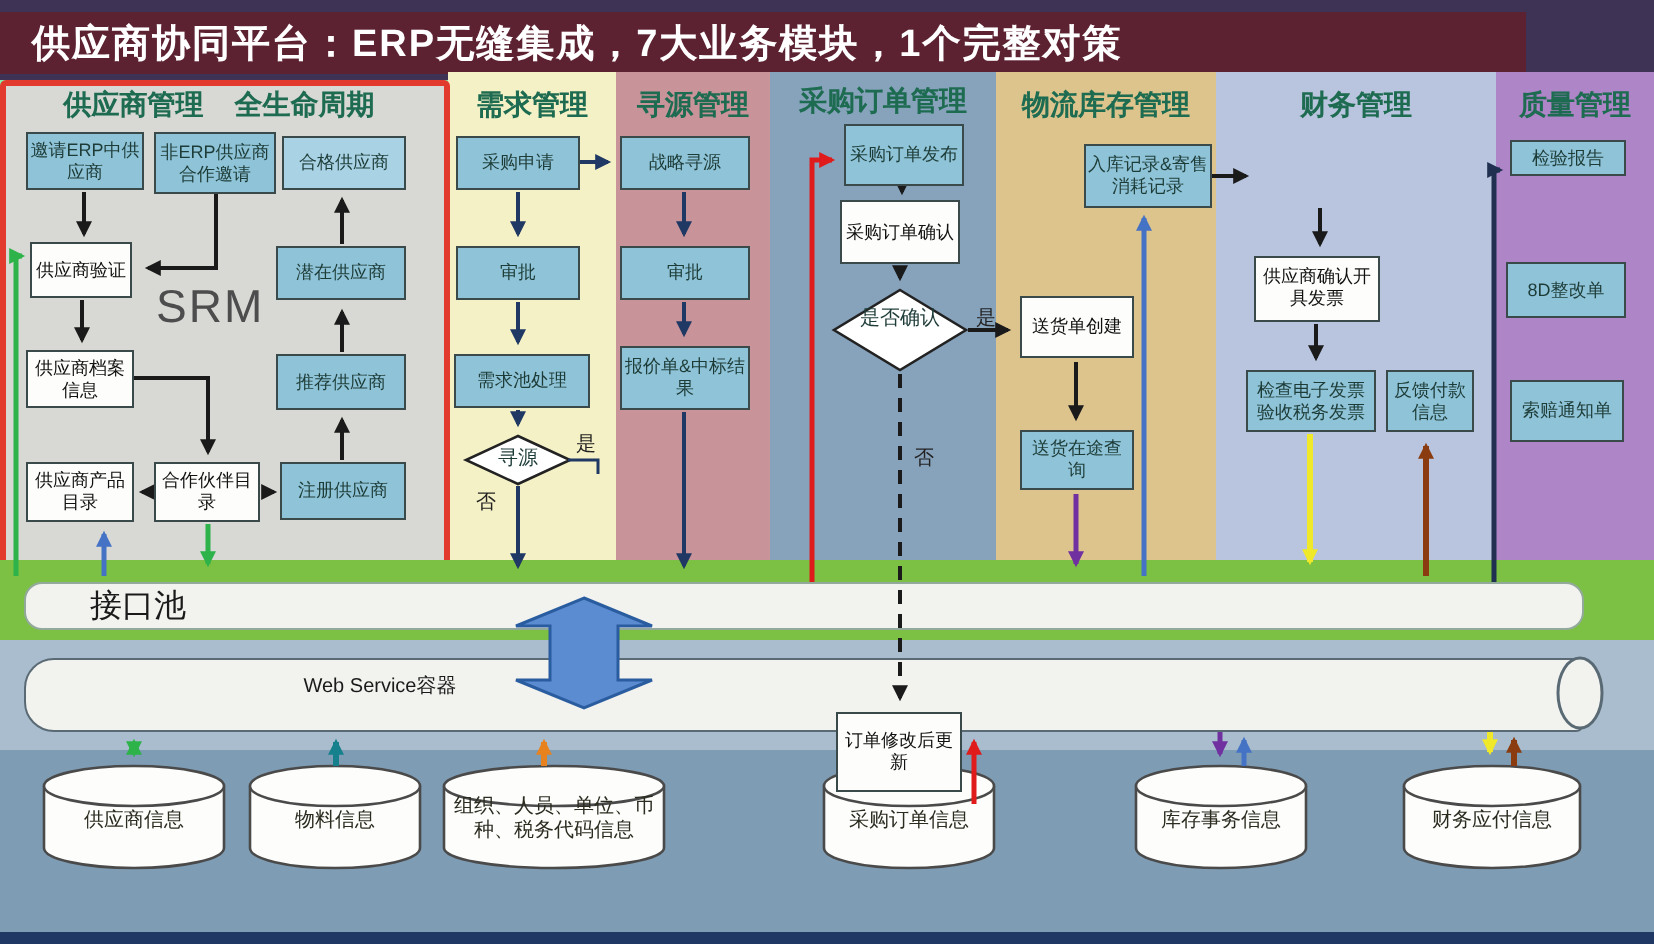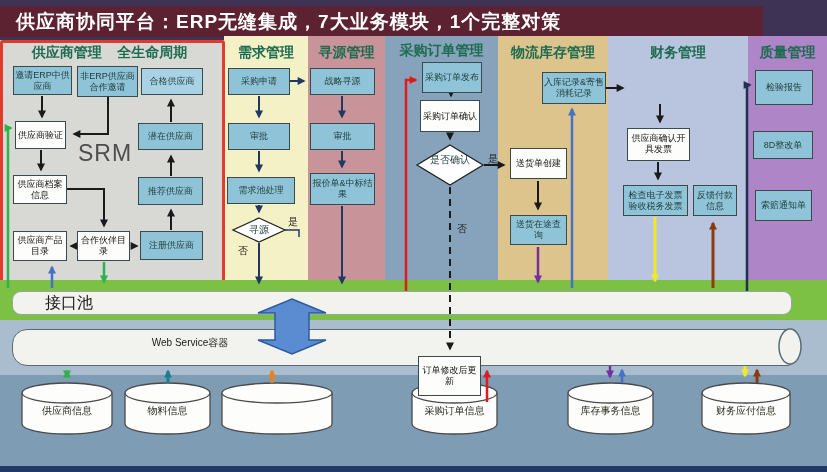--- a/index.html
+++ b/index.html
@@ -237,27 +237,28 @@
   <div class="bx blue" style="left:542px;top:72px;width:64px;height:32px;">入库记录&amp;寄售消耗记录</div>
   <div class="bx white" style="left:510px;top:148px;width:57px;height:31px;">送货单创建</div>
   <div class="bx blue" style="left:510px;top:215px;width:57px;height:30px;">送货在途查询</div>
 
   <div class="abs hdr" style="left:608px;top:44px;width:140px;">财务管理</div>
   <div class="bx white" style="left:627px;top:128px;width:63px;height:33px;font-family:Liberation Mono, monospace;">供应商确认开具发票</div>
   <div class="bx blue" style="left:623px;top:185px;width:65px;height:31px;">检查电子发票验收税务发票</div>
   <div class="bx blue" style="left:693px;top:185px;width:44px;height:31px;">反馈付款信息</div>
 
   <div class="abs hdr" style="left:748px;top:44px;width:79px;">质量管理</div>
-  <div class="bx blue" style="left:755px;top:70px;width:58px;height:35px;">检验报告</div>
+  <div class="bx blue" style="left:755px;top:70px;width:58px;height:18px;">检验报告</div>
   <div class="bx blue" style="left:753px;top:131px;width:60px;height:28px;">8D整改单</div>
   <div class="bx blue" style="left:755px;top:190px;width:57px;height:31px;">索赔通知单</div>
 
   <div class="abs" id="pool-label">接口池</div>
   <div class="abs" id="ws-label">Web Service容器</div>
 
   <div class="bx white" style="left:418px;top:356px;width:63px;height:40px;">订单修改后更新</div>
   <div class="dbl" style="left:25px;top:405px;width:84px;">供应商信息</div>
   <div class="dbl" style="left:128px;top:405px;width:79px;">物料信息</div>
+  <div class="dbl" style="left:226px;top:398px;width:102px;">组织、人员、单位、币种、税务代码信息</div>
   <div class="dbl" style="left:415px;top:405px;width:79px;">采购订单信息</div>
   <div class="dbl" style="left:571px;top:405px;width:79px;">库存事务信息</div>
   <div class="dbl" style="left:706px;top:405px;width:80px;">财务应付信息</div>
 
 </div>
 
 </body></html>

